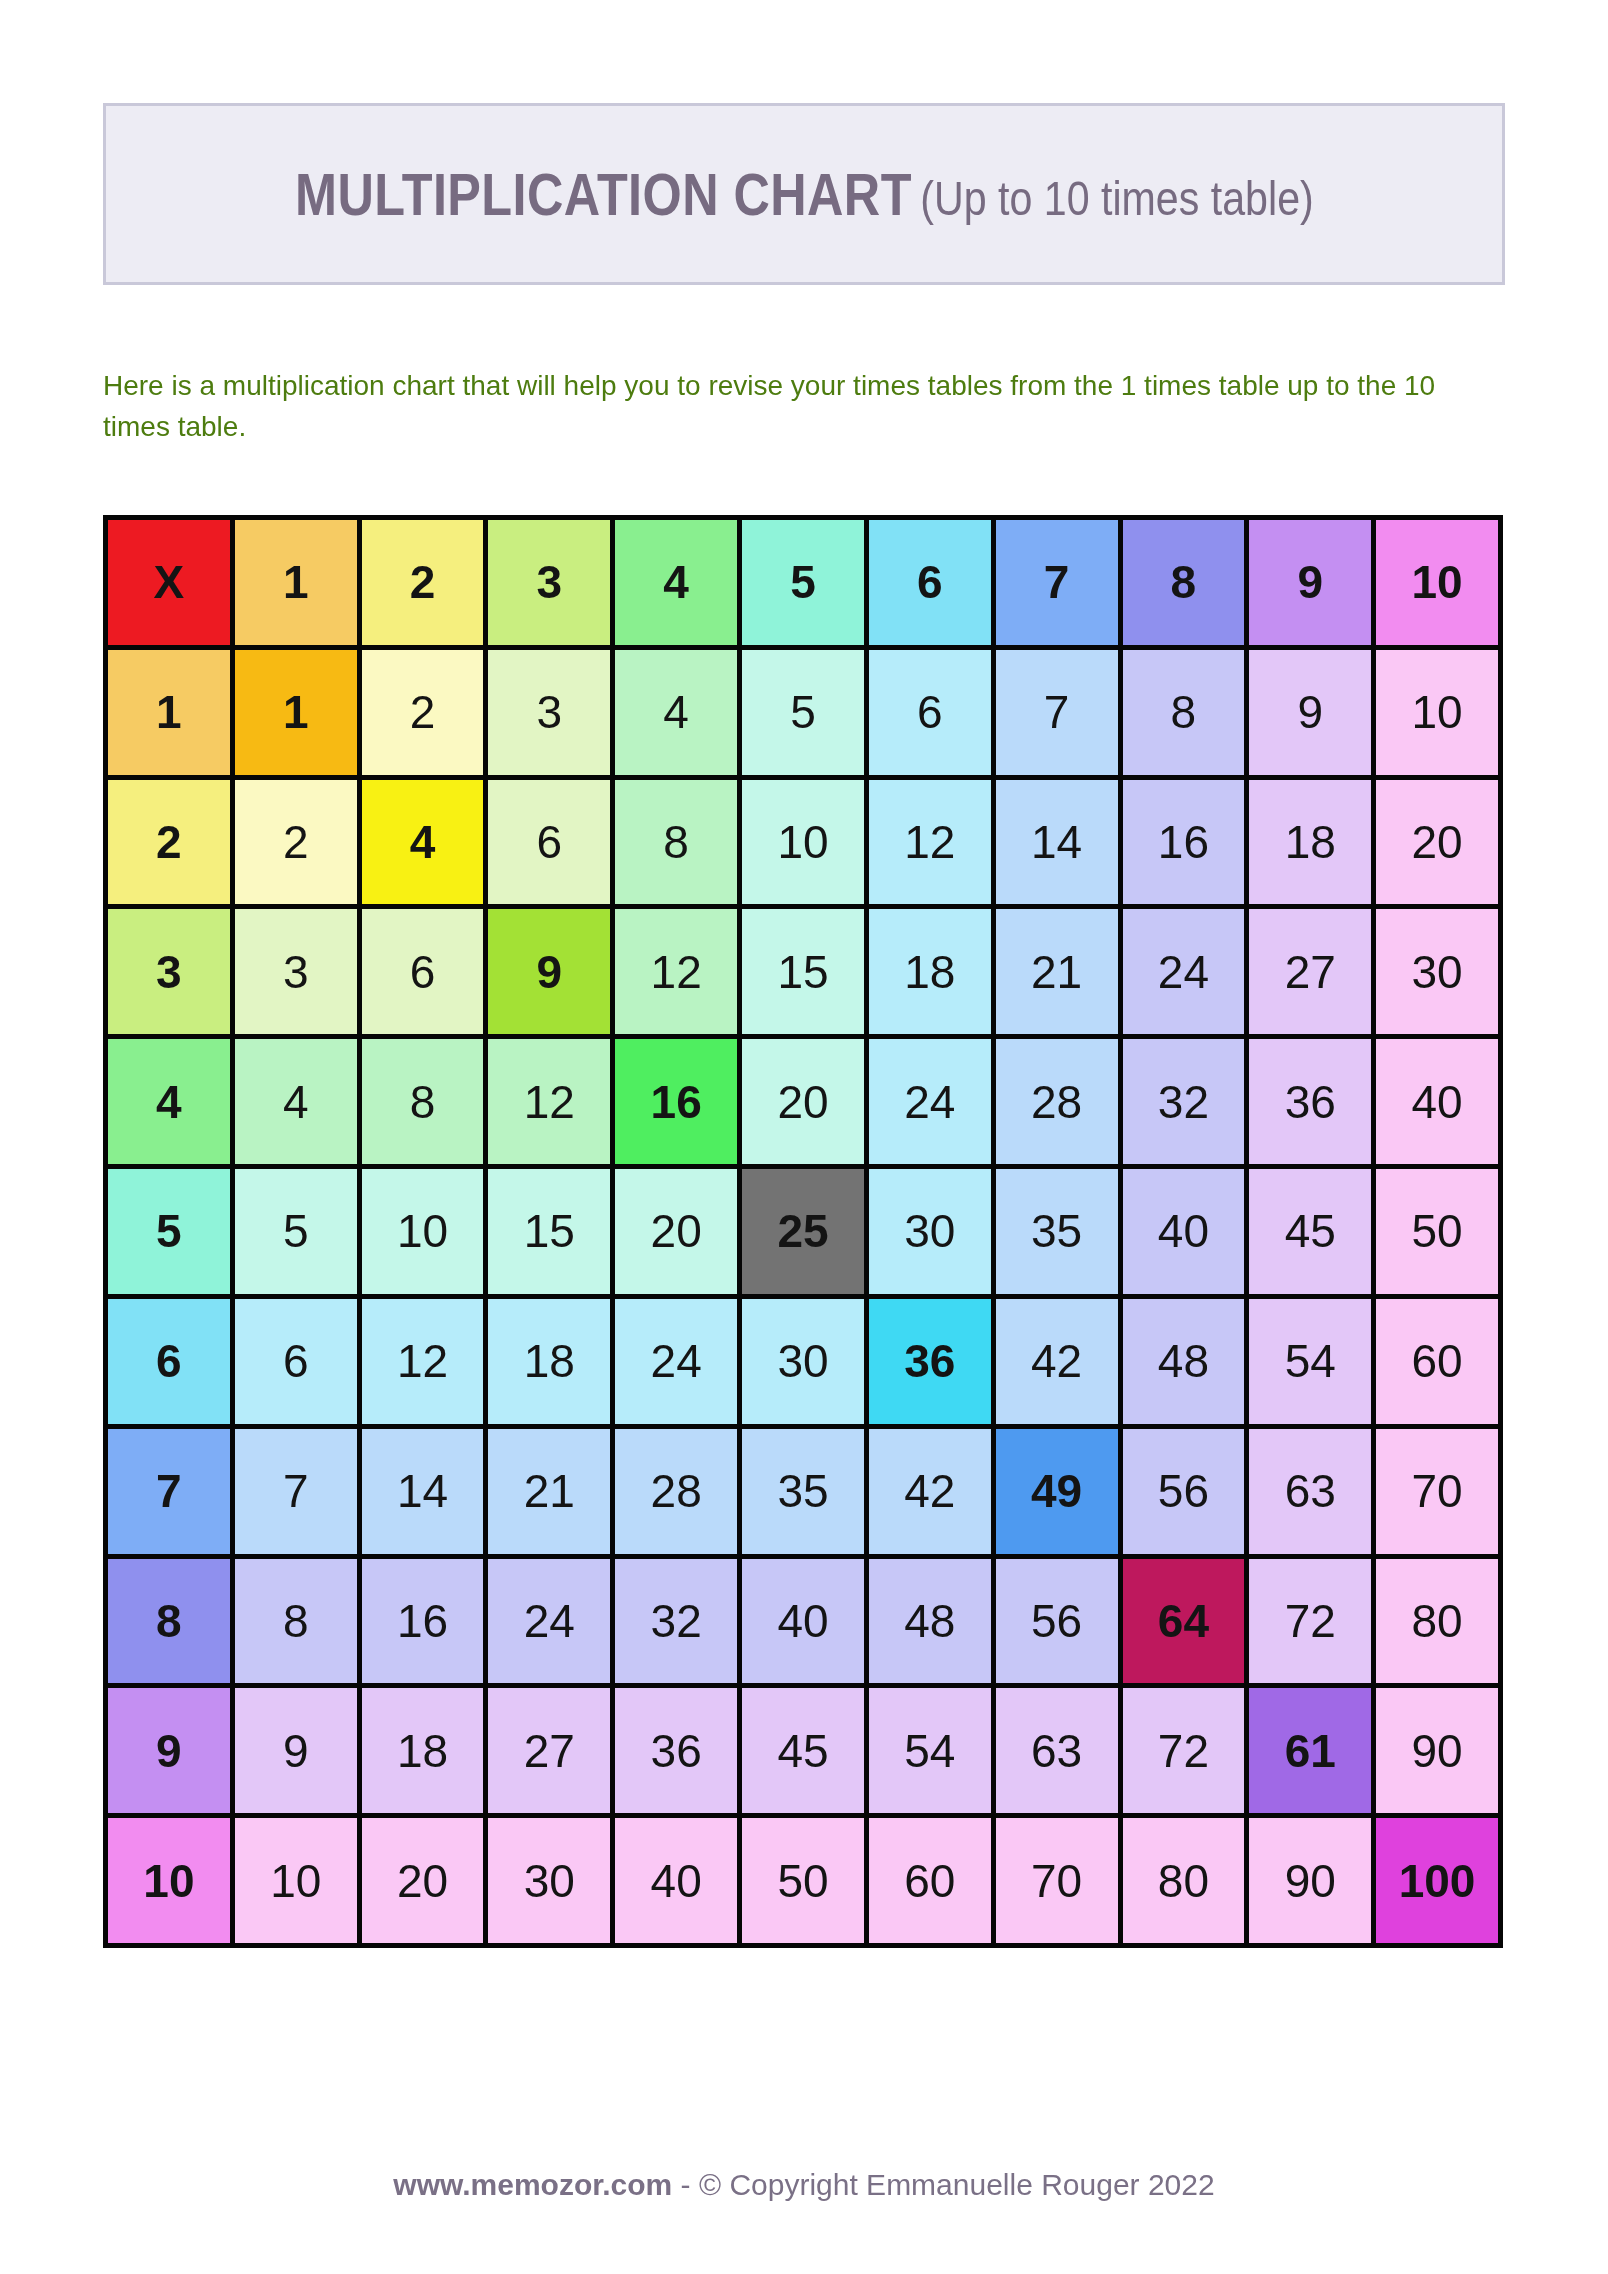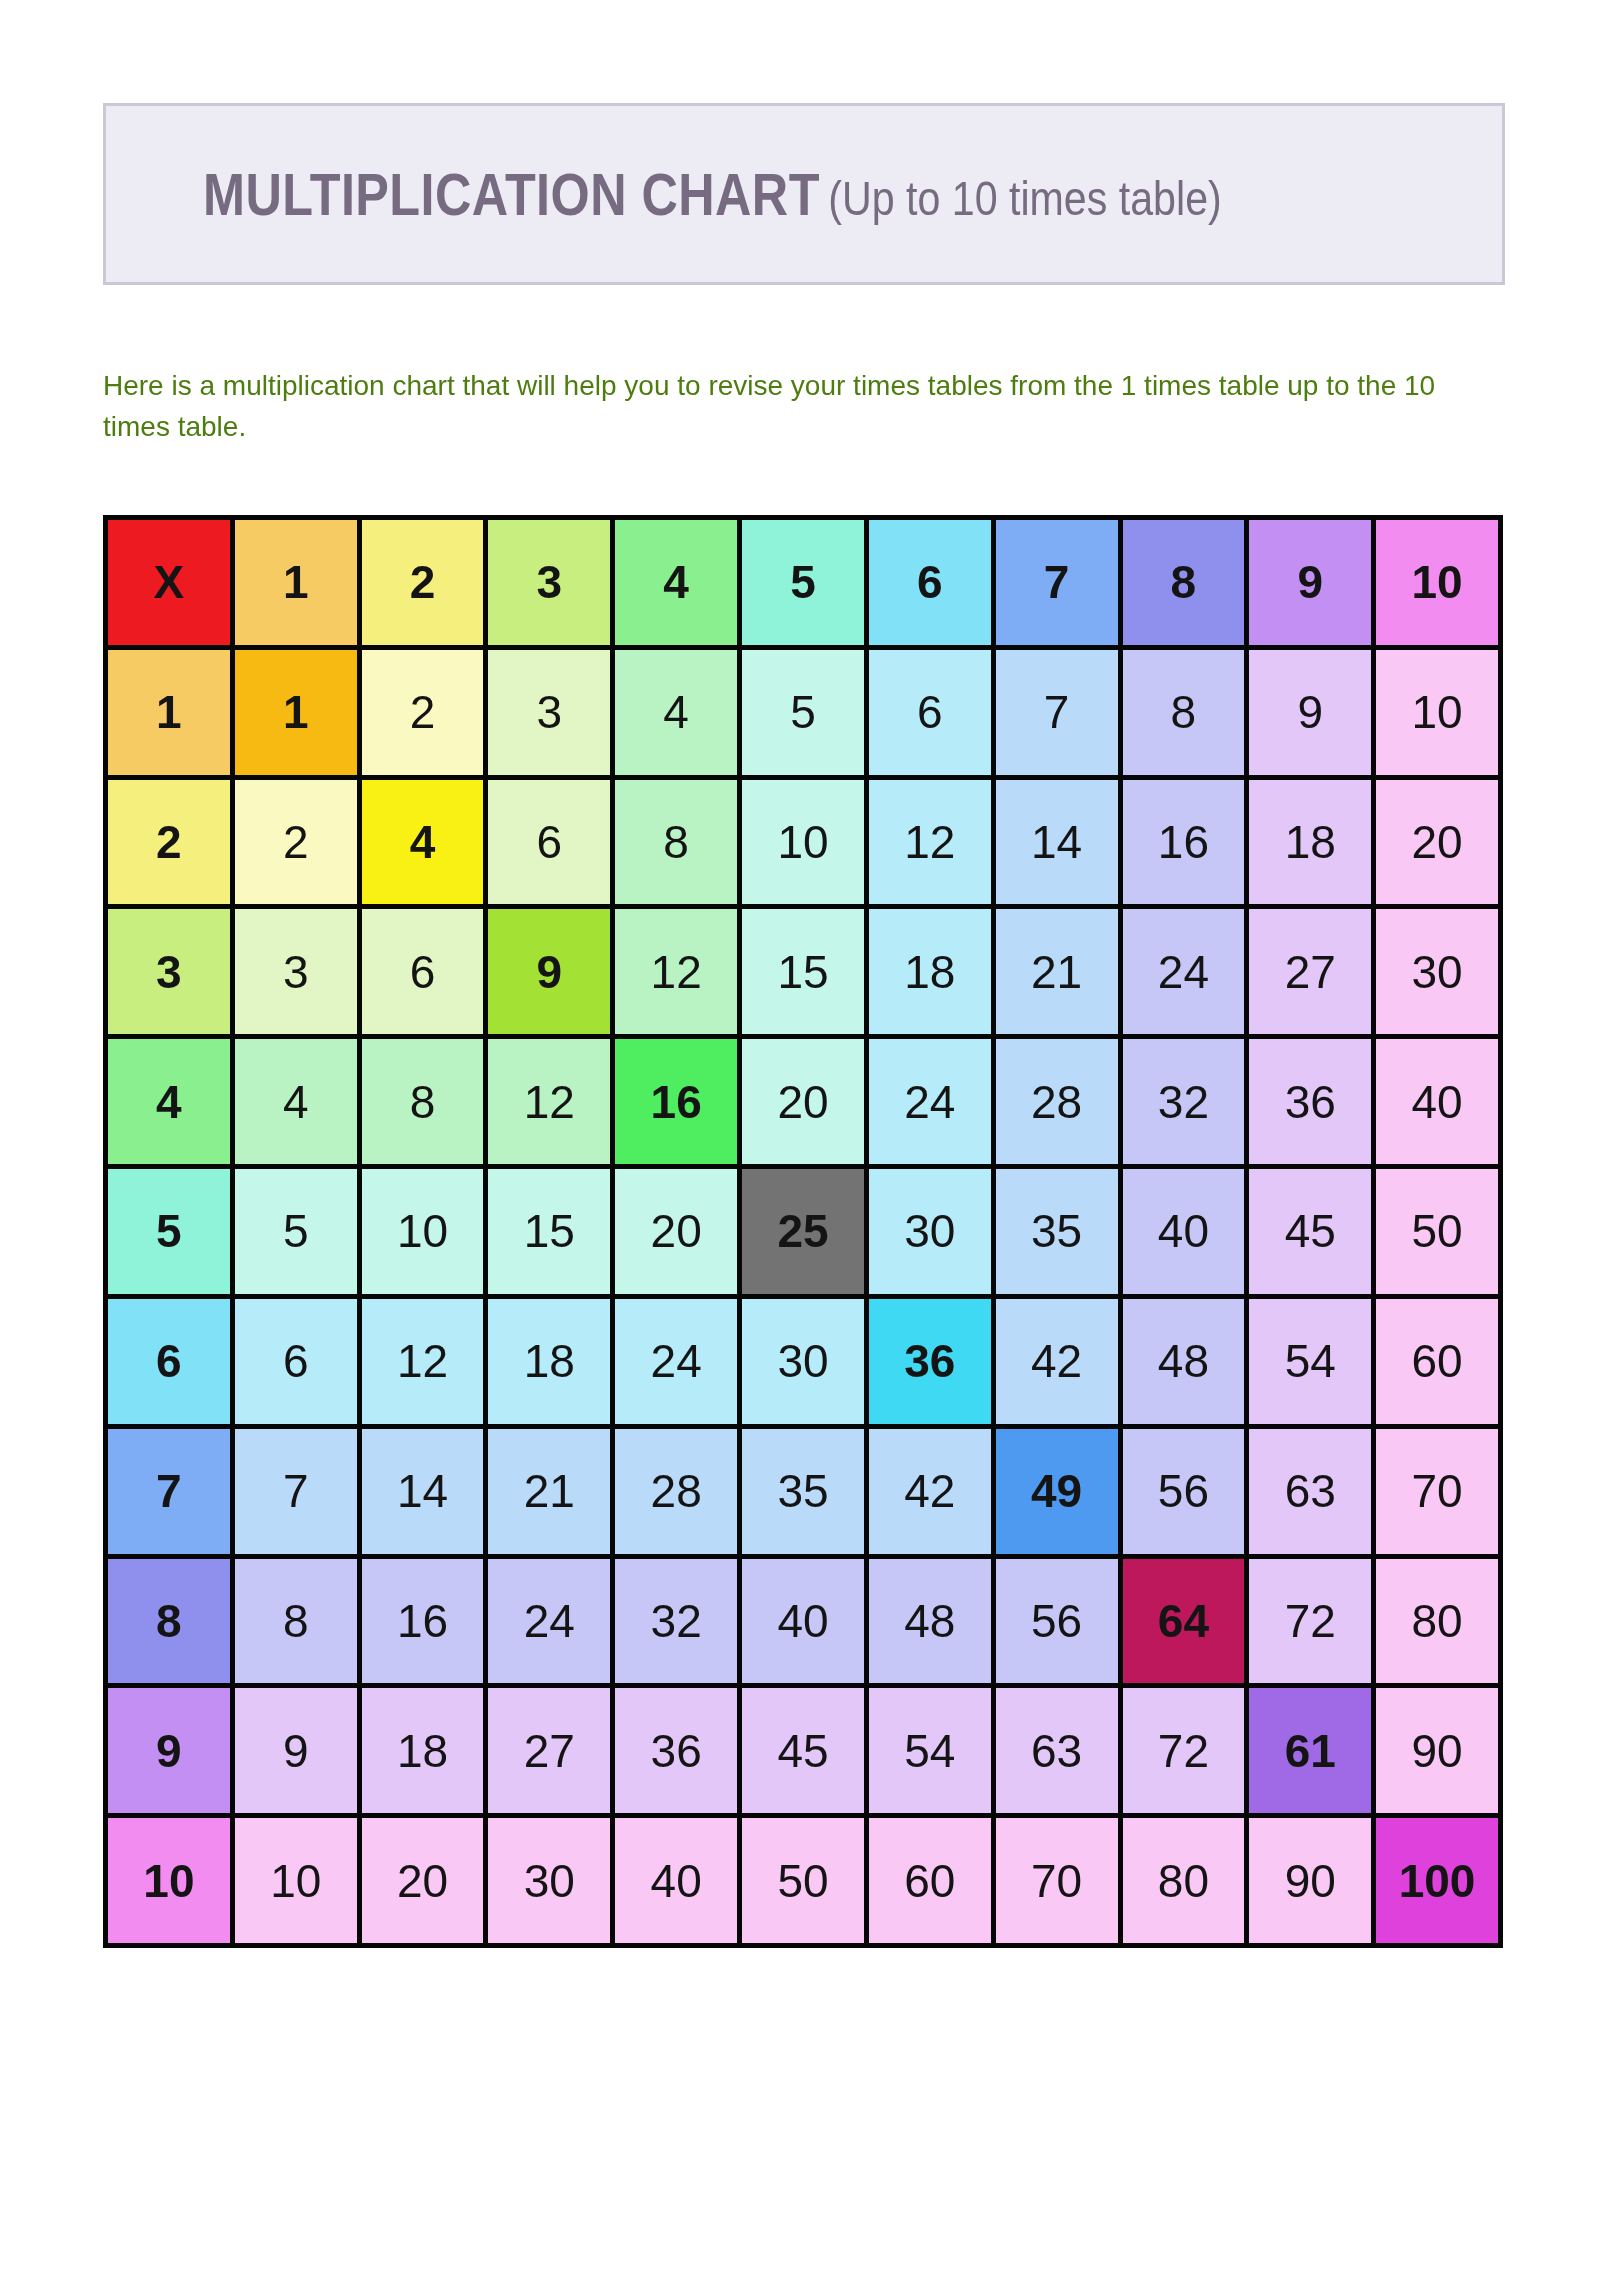--- a/index.html
+++ b/index.html
@@ -9,21 +9,21 @@
     font-family: "Liberation Sans", sans-serif;
     position: relative;
   }
   .page { position: relative; width: 1608px; height: 2274px; background: #ffffff; overflow: hidden; }
 
   .title-box {
     position: absolute; left: 103px; top: 103px;
     width: 1402px; height: 182px;
     background: #edecf4;
     border: 3px solid #c9c8d9;
-    display: flex; align-items: center; 
+    display: flex; align-items: center; justify-content: center;
   }
   .title-line {
     color: #776b81;
     white-space: nowrap;
     display: inline-block;
     transform: scaleX(0.84);
     transform-origin: center center;
   }
   .title-main { font-size: 60px; font-weight: bold; letter-spacing: 0.5px; }
   .title-suffix { font-size: 49px; font-weight: normal; margin-left: 10px; }
@@ -211,14 +211,15 @@
           <td style="background: rgb(250, 200, 245);">50</td>
           <td style="background: rgb(250, 200, 245);">60</td>
           <td style="background: rgb(250, 200, 245);">70</td>
           <td style="background: rgb(250, 200, 245);">80</td>
           <td style="background: rgb(250, 200, 245);">90</td>
           <td class="diag" style="background: rgb(223, 65, 221);">100</td>
         </tr>
       </tbody>
   </table>
 
+  <div class="footer"><span class="site">www.memozor.com</span><span> - </span><span>© Copyright Emmanuelle Rouger 2022</span></div>
 
 </div>
 
 </body></html>

